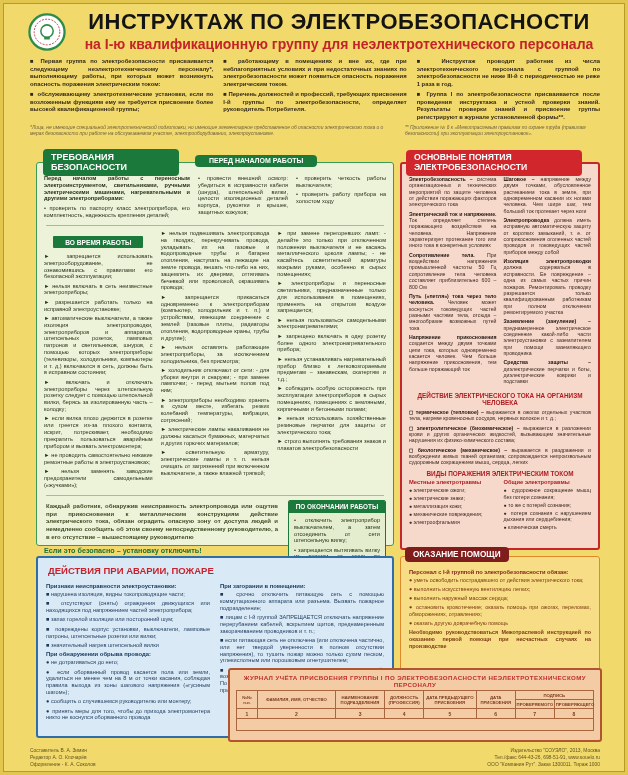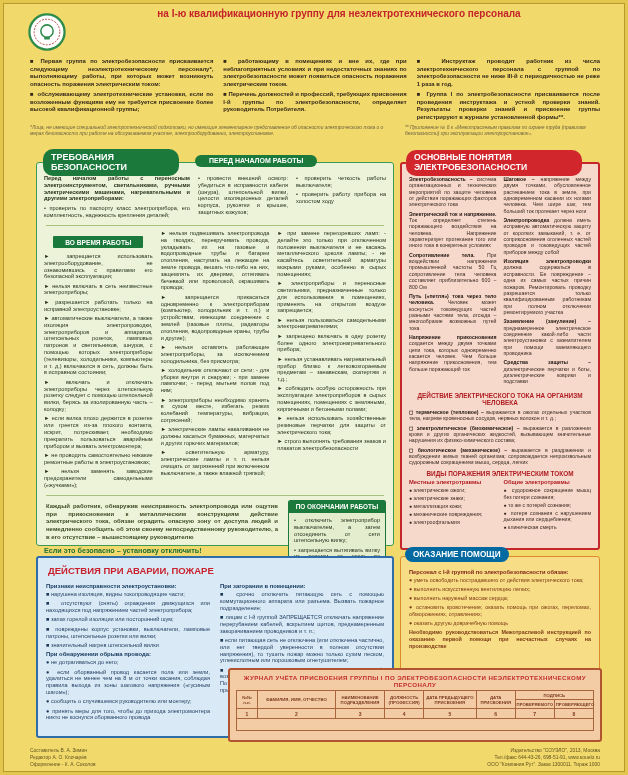--- a/index.html
+++ b/index.html
@@ -4,31 +4,31 @@
 <style>
   html,body{margin:0;padding:0;background:#9a9a9a;}
   .poster{position:relative;width:628px;height:775px;background:#f2d96b;
     font-family:"Liberation Sans",sans-serif;color:#222;overflow:hidden;
     box-shadow:inset 0 0 0 3px #e3c64e, inset 0 0 0 4px #b89a2a;}
   
   .hdr{position:absolute;top:7px;left:0;right:0;height:48px;}
   .logo{position:absolute;left:28px;top:6px;width:38px;height:38px;}
   .title{margin:2px 30px 0 80px;text-align:center;font-size:22px;font-weight:bold;
     color:#141414;letter-spacing:.5px;white-space:nowrap;}
-  .subtitle{margin:1px 30px 0 80px;text-align:center;font-size:10px;font-weight:bold;color:#c4232a;}
+  .subtitle{margin:1px 30px 0 80px;text-align:center;font-size:14px;font-weight:bold;color:#c4232a;}
   
   .intro{position:absolute;top:58px;left:30px;width:570px;display:grid;
     grid-template-columns:1fr 1fr 1fr;gap:10px;}
   .ip{font-size:5.9px;line-height:1.28;font-weight:bold;color:#33291a;text-align:justify;margin-bottom:3px;}
   .fnotes{position:absolute;top:125px;left:30px;width:570px;display:grid;
     grid-template-columns:1.85fr 1fr;gap:14px;}
   .fn{font-size:4.9px;font-style:italic;color:#6d6243;line-height:1.3;}
   
   .box{position:absolute;box-sizing:border-box;border-radius:3px;}
-  .tab{position:absolute;font-weight:bold;color:#fff;line-height:1.15;padding:3px 8px;border-radius:10px;}
+  .tab{position:absolute;font-weight:bold;color:#fff;line-height:1.15;padding:3px 8px;border-radius:4px;}
   .li{font-size:5.6px;line-height:1.22;text-align:justify;margin-bottom:2.5px;color:#26321c;}
   .divider{border-top:1px solid #a6c37e;margin:4px 2px;}
   .cell{min-width:0;}
   
   .safety{left:36px;top:162px;width:358px;height:384px;background:#edf3d9;
     border:1.5px solid #3d9a55;padding:8px 7px 5px;}
   .tab-main-green{top:-14px;left:6px;background:#1b7a3b;font-size:9px;max-width:120px;}
   .tab-before{top:-8px;left:158px;background:#1b7a3b;font-size:7px;padding:2px 14px;white-space:nowrap;}
   .safety-top{display:grid;grid-template-columns:146px 1fr;gap:8px;margin-top:4px;}
   .two-col{column-count:2;column-gap:8px;}
@@ -56,21 +56,21 @@
   
   .emergency{left:36px;top:556px;width:358px;height:182px;background:#d9eaf6;
     border:2px solid #2f6da8;padding:6px 8px;}
   .em-title{font-size:9.5px;font-weight:bold;color:#c8202c;margin:1px 0 5px 2px;}
   .em-grid{display:grid;grid-template-columns:1fr 1fr;gap:10px;}
   .em-sub{font-size:5.9px;font-weight:bold;color:#14365c;margin:2px 0;}
   .emergency .li{color:#1d3a5c;}
   
   .aid{left:400px;top:556px;width:200px;height:130px;background:#f7dd86;
     border:1.5px solid #e0892b;padding:12px 8px 4px;}
-  .tab-orange{top:-10px;left:4px;background:#0369a1;font-size:8.2px;}
+  .tab-orange{top:-10px;left:4px;background:#7f1d1d;font-size:8.2px;}
   .aid-lead{font-size:5.7px;font-weight:bold;color:#7c1f14;margin-bottom:2px;}
   .aid .li{color:#7c3a14;font-size:5.4px;}
   .aid-note{font-size:5.4px;font-weight:bold;color:#7c3a14;text-align:justify;margin-top:2px;line-height:1.25;}
   
   .journal{left:228px;top:668px;width:374px;height:74px;background:#f3cba4;
     border:2px solid #b0552f;padding:4px 6px;z-index:5;}
   .j-title{font-size:6.2px;font-weight:bold;color:#c2302a;text-align:center;letter-spacing:.4px;margin-bottom:2px;}
   .journal table{width:100%;border-collapse:collapse;table-layout:fixed;}
   .journal th,.journal td{border:1px solid #a9653c;font-size:4.3px;color:#7a3b1f;
     text-align:center;padding:1.5px 1px;line-height:1.2;}
@@ -88,20 +88,21 @@
 
 <div class="poster">
 
   <div class="hdr">
     <svg class="logo" viewBox="0 0 40 40">
       <circle cx="20" cy="20" r="18.5" fill="#ffffff" stroke="#2e8b4a" stroke-width="2.4"></circle>
       <circle cx="20" cy="20" r="13.5" fill="none" stroke="#b43a3a" stroke-width="1" stroke-dasharray="2 1.4"></circle>
       <circle cx="20" cy="19" r="6.5" fill="none" stroke="#2e8b4a" stroke-width="1.6"></circle>
       <rect x="17" y="25" width="6" height="3" rx="1" fill="#2e8b4a"></rect>
     </svg>
+    <div class="title">ИНСТРУКТАЖ ПО ЭЛЕКТРОБЕЗОПАСНОСТИ</div>
     <div class="subtitle">на I-ю квалификационную группу для неэлектротехнического персонала</div>
   </div>
 
   <div class="intro">
     <div class="cell">
         <div class="ip">■ Первая группа по электробезопасности присваивается следующему неэлектротехническому персоналу*, выполняющему работы, при которых может возникнуть опасность поражения электрическим током:</div>
         <div class="ip">■ обслуживающему электротехнические установки, если по возложенным функциям ему не требуется присвоение более высокой квалификационной группы;</div>
       </div>
     <div class="cell">
         <div class="ip">■ работающему в помещениях и вне их, где при неблагоприятных условиях и при недостаточных знаниях по электробезопасности может появиться опасность поражения электрическим током.</div>

